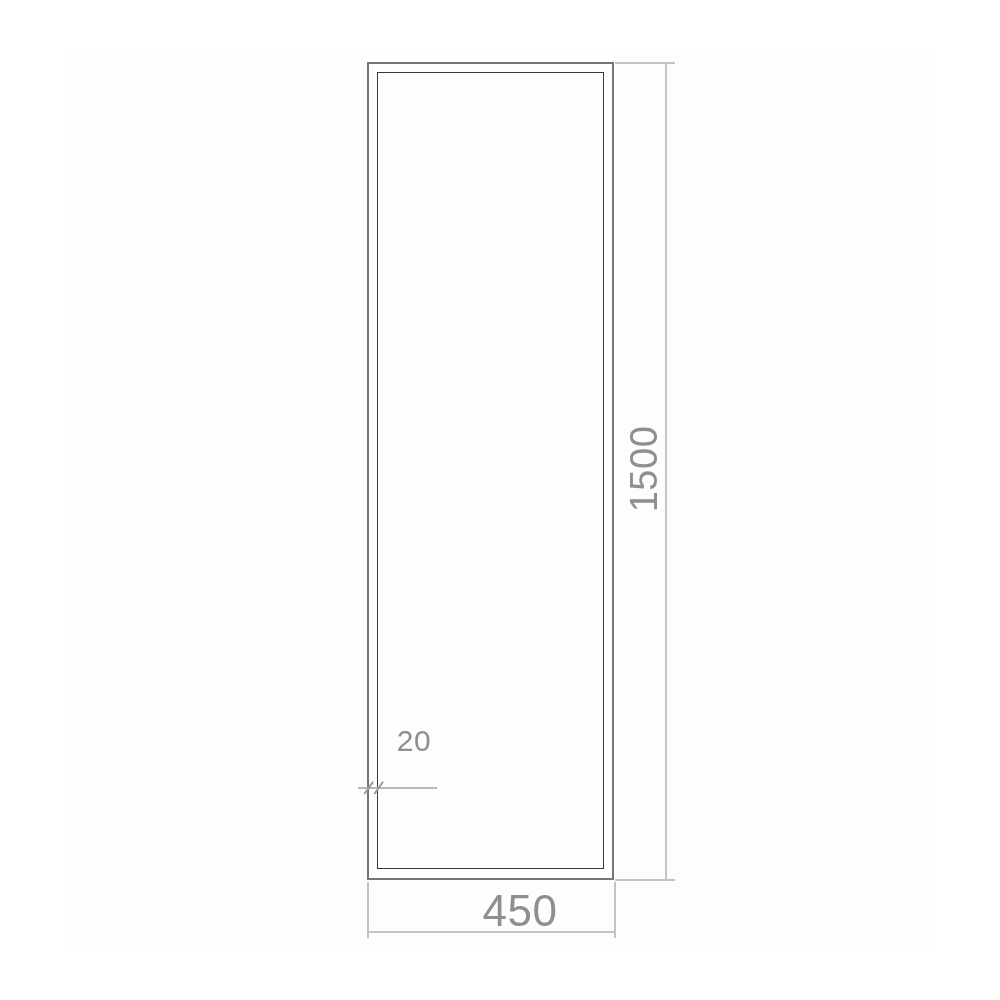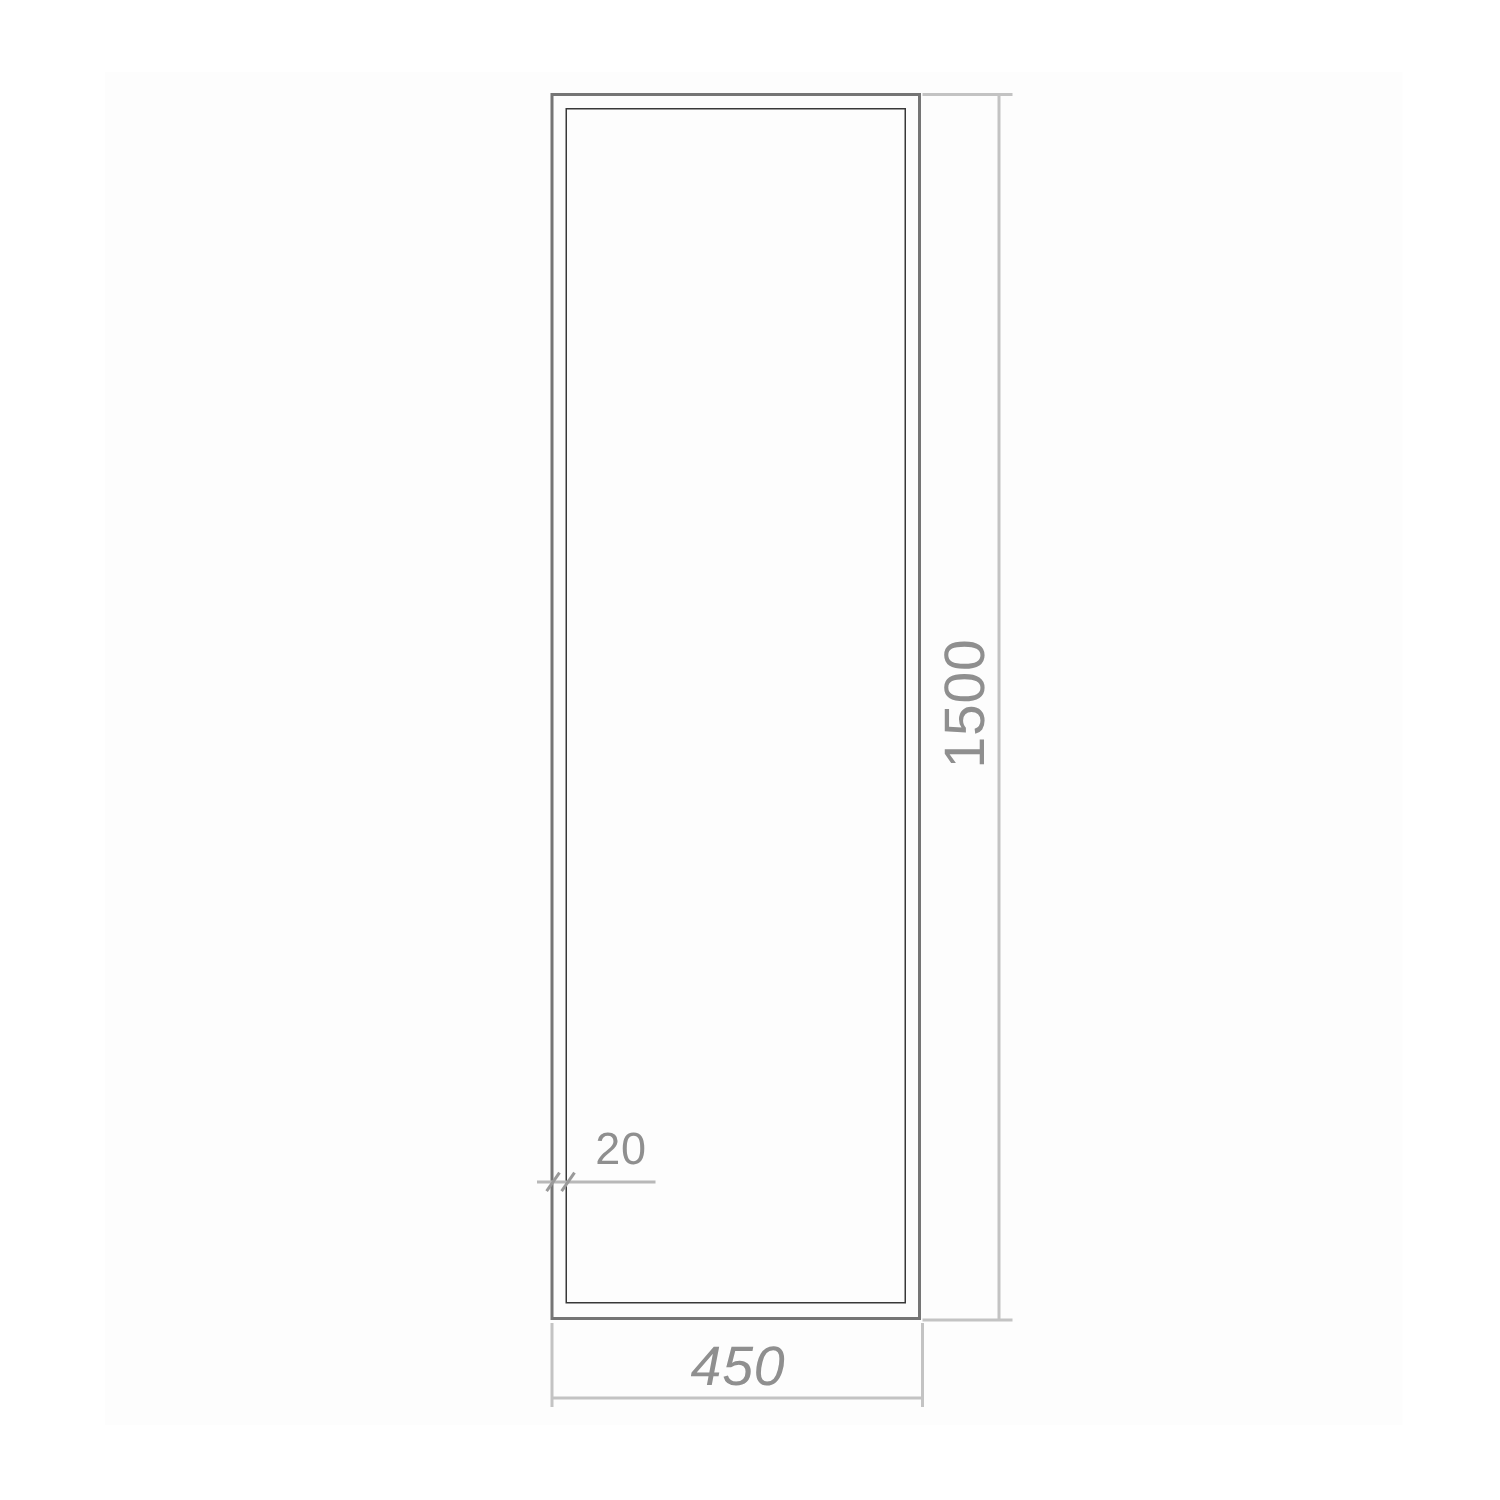--- a/index.html
+++ b/index.html
@@ -84,29 +84,28 @@
     line-height: 1;
     user-select: none;
   }
   .dim-label-height {
     left: 644px;
     top: 469px;
     font-size: 38px;
     transform: translate(-50%, -50%) rotate(-90deg);
   }
   .dim-label-width {
-    left: 492px;
+    left: 520px;
     top: 911px;
-    font-size: 37px;
+    font-size: 44px;
     transform: translate(-50%, -50%);
-    font-style: italic;
   }
   .dim-label-thickness {
     left: 414px;
-    top: 767px;
+    top: 741px;
     font-size: 30px;
     transform: translate(-50%, -50%);
   }
 </style>
 </head>
 <body>
 
 <div class="stage">
 
   <div class="canvas-panel"></div>

